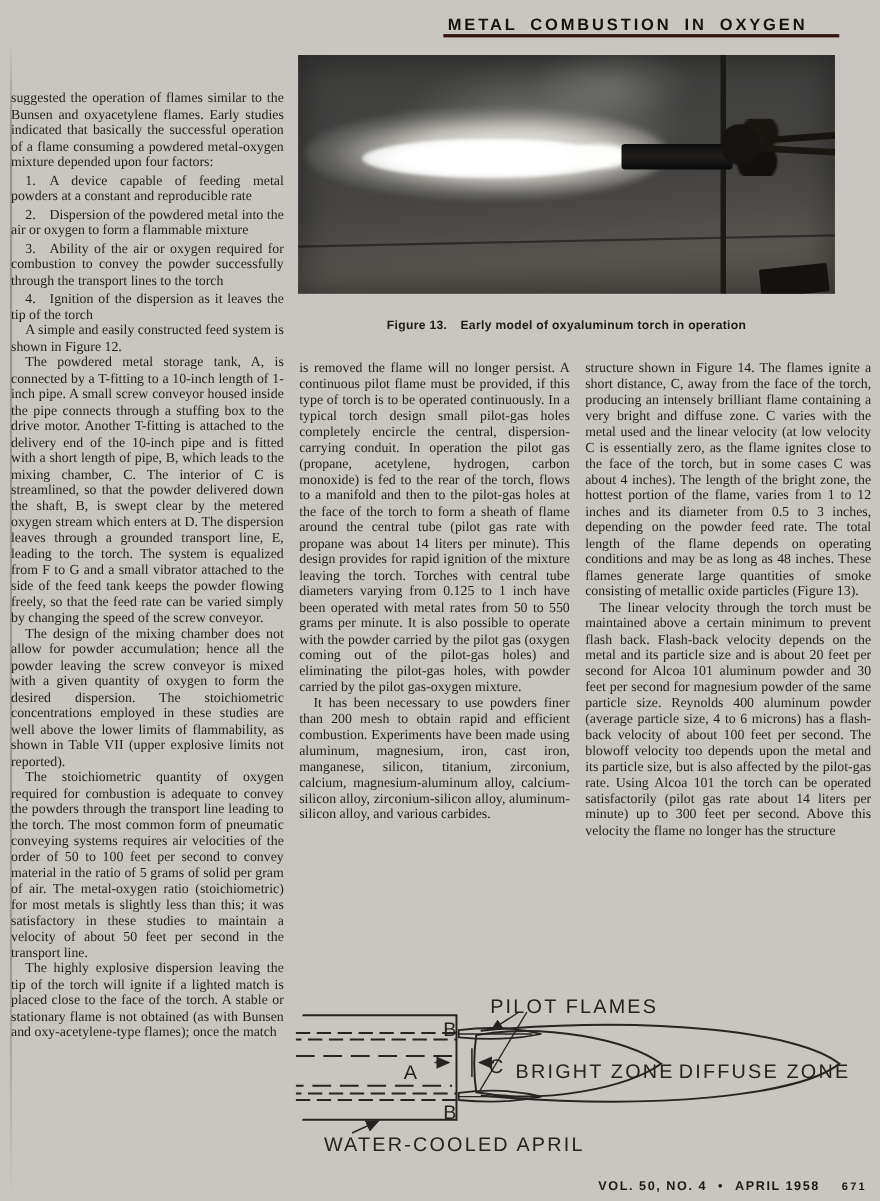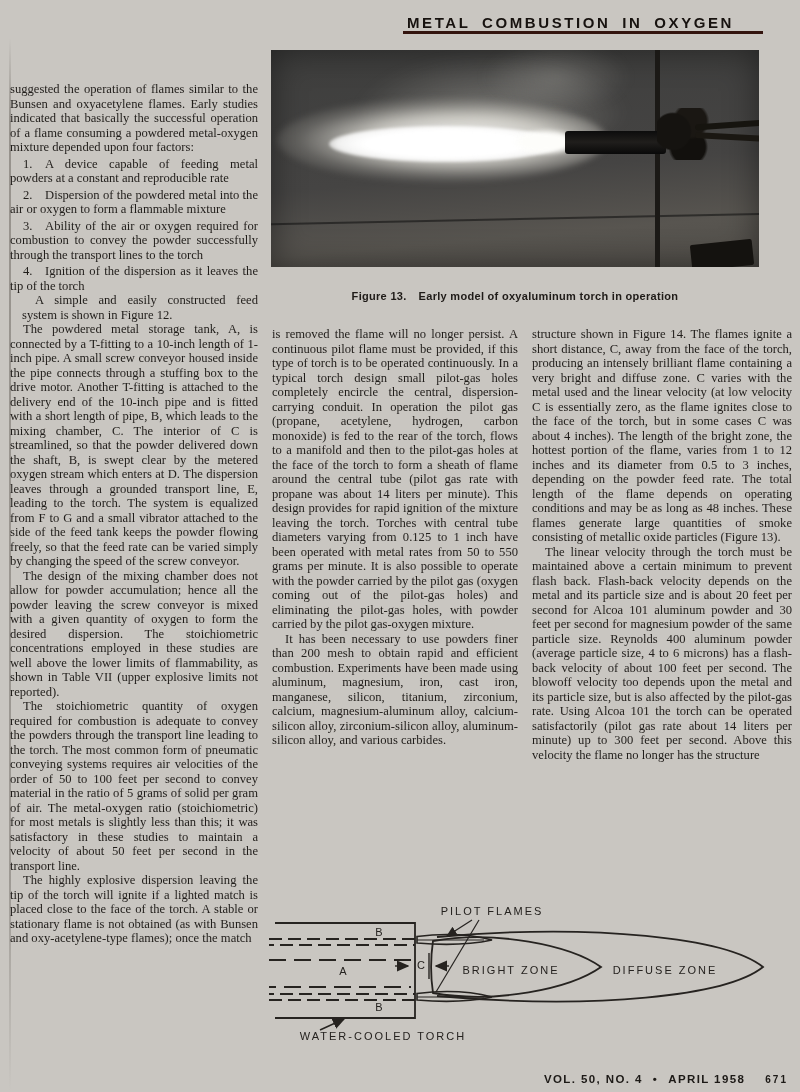--- a/index.html
+++ b/index.html
@@ -19,21 +19,21 @@
   }
   .hdr-rule{position:absolute;left:403px;top:31px;width:360px;height:3px;background:#33140e;}
   
   .col{position:absolute;font-size:12.6px;line-height:14.5px;text-align:justify;}
   .col p{margin:0;}
   .col p.ind{text-indent:13px;}
   .col p.item{text-indent:13px;margin-top:2px;}
   .col-left{left:10px;top:41px;width:248px;margin-top:41px;}
   .col-mid{left:272px;top:327px;width:246px;}
   .col-right{left:532px;top:327px;width:260px;}
-  .mt4{margin-top:4px;}.mt5{margin-top:5px;padding-left:12px;}.mt7{margin-top:7px;}.mt2{margin-top:2px;}
+  .mt4{margin-top:4px;}.mt5{margin-top:5px;}.mt7{margin-top:7px;}.mt2{margin-top:2px;}
   
   .photo{
     position:absolute;left:271px;top:50px;width:488px;height:217px;overflow:hidden;
     background:linear-gradient(175deg,#3e3e3d 0%,#454443 55%,#585550 80%,#514e49 100%);
     box-shadow:inset 0 0 34px rgba(0,0,0,.45);
   }
   .photo *{position:absolute;}
   .table-line{left:-6px;top:168px;width:510px;height:2px;background:rgba(15,15,15,.55);transform:rotate(-1.2deg);}
   .smoke1{left:80px;top:4px;width:280px;height:96px;border-radius:50%;
     background:radial-gradient(ellipse at 50% 70%,rgba(214,212,204,.38),rgba(214,212,204,0) 70%);filter:blur(7px);}
@@ -61,22 +61,22 @@
     position:absolute;font-family:"Liberation Sans",sans-serif;font-weight:bold;
     font-size:11px;color:#1f1b18;text-align:center;letter-spacing:.3px;
   }
   .cap13{left:271px;top:290px;width:488px;}
   .cap14{left:265px;top:1043px;width:530px;}
   .fig-cap .cap-text{margin-left:12px;}
   
   .diagram{position:absolute;left:265px;top:893px;width:530px;height:170px;}
   .dlabel{
     position:absolute;transform:translateX(-50%);
-    font-family:"Liberation Sans",sans-serif;font-size:11px;color:#25221f;
-    letter-spacing:2px;white-space:nowrap;
+    font-family:"Liberation Sans",sans-serif;font-size:18px;color:#25221f;
+    letter-spacing:2px;white-space:nowrap;margin-left:30px;
   }
   
   .footer{
     position:absolute;right:12px;top:1073px;display:flex;align-items:flex-end;
     font-family:"Liberation Sans",sans-serif;font-weight:bold;color:#1c1916;
     font-size:11.5px;letter-spacing:1.4px;white-space:nowrap;
   }
   .footer .sep{margin:0 10px;}
   .footer .pageno{font-size:10px;margin-left:20px;letter-spacing:2px;}
 </style>
@@ -166,21 +166,21 @@
         <path d="M55,137 L79,126" stroke-width="1.4" marker-end="url(#arw)"></path>
       </g>
     </svg>
     <div class="dlabel" style="left:227px;top:12px;">PILOT FLAMES</div>
     <div class="dlabel" style="left:115px;top:33px;">B</div>
     <div class="dlabel" style="left:79px;top:72px;">A</div>
     <div class="dlabel" style="left:115px;top:108px;">B</div>
     <div class="dlabel" style="left:157px;top:66px;">C</div>
     <div class="dlabel" style="left:246px;top:71px;">BRIGHT ZONE</div>
     <div class="dlabel" style="left:400px;top:71px;">DIFFUSE ZONE</div>
-    <div class="dlabel" style="left:118px;top:137px;">WATER-COOLED TORCH</div>
+    <div class="dlabel" style="left:118px;top:137px;">WATER-COOLED APRIL</div>
   </div>
 
   <div class="footer">
     <span>VOL. 50, NO. 4</span>
     <span class="sep">•</span>
     <span>APRIL 1958</span>
     <span class="pageno">671</span>
   </div>
 
 </div>

